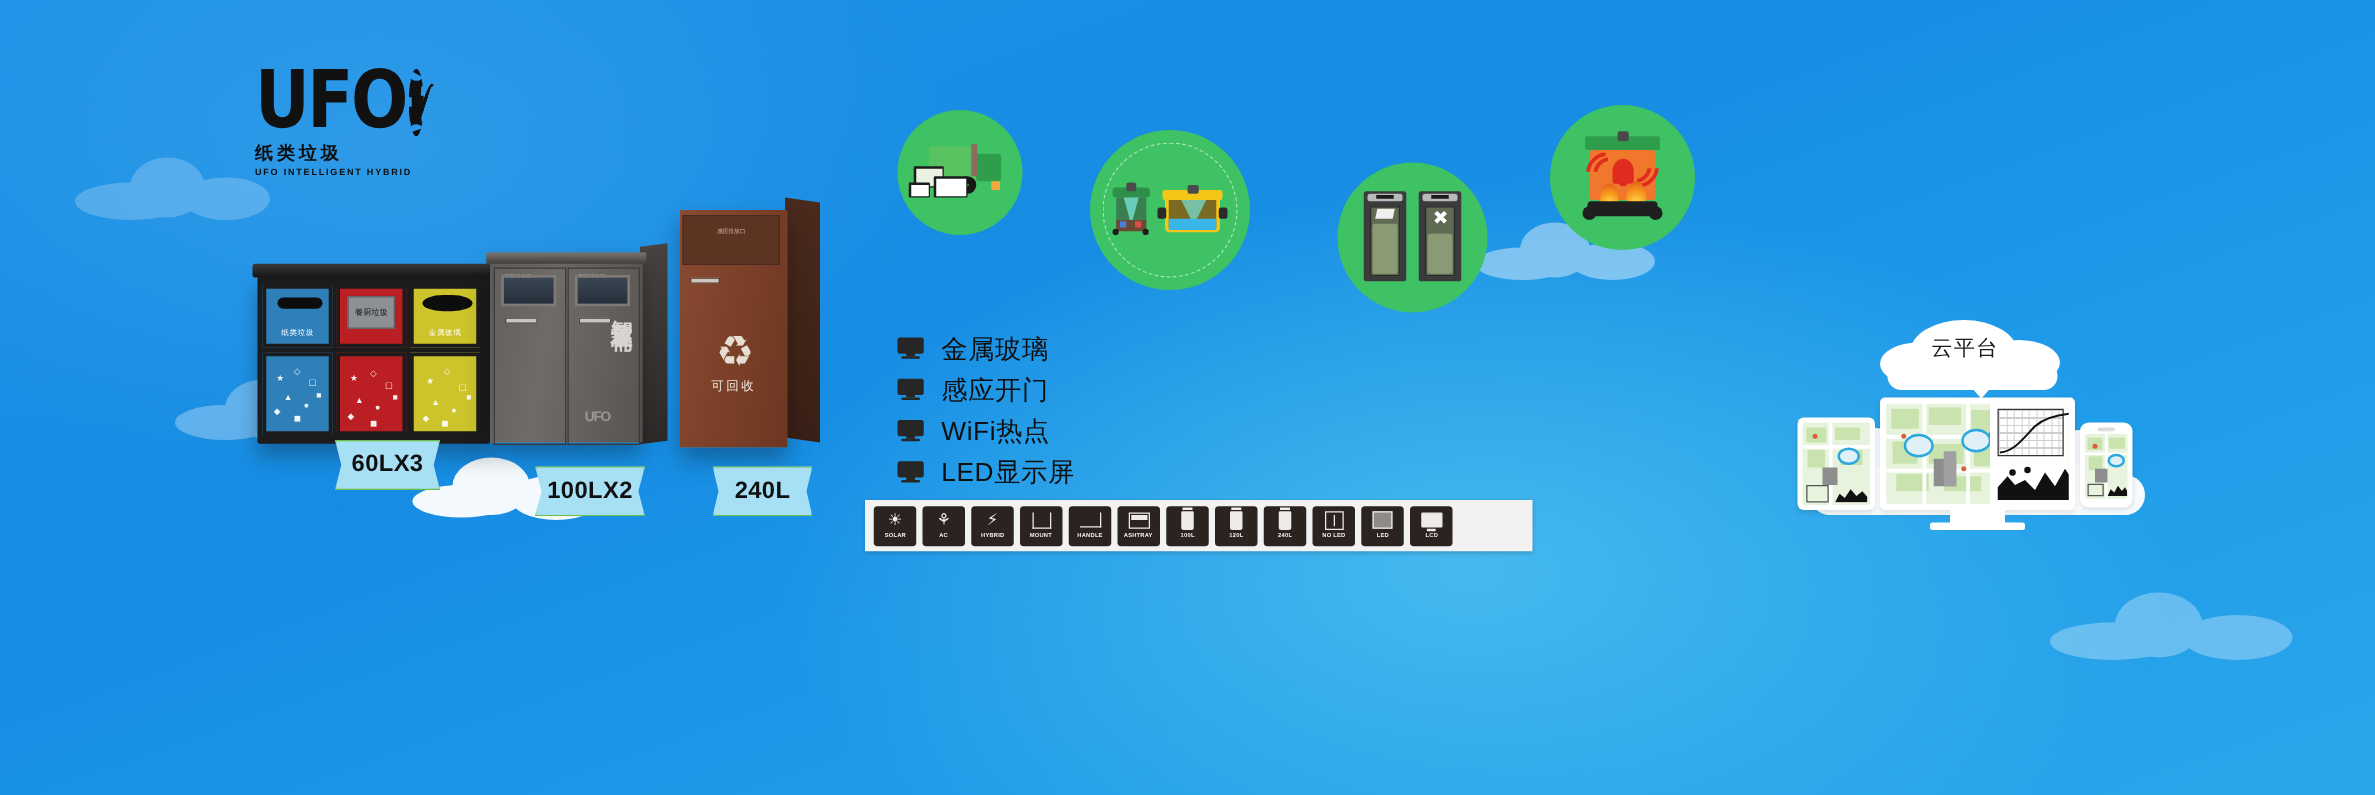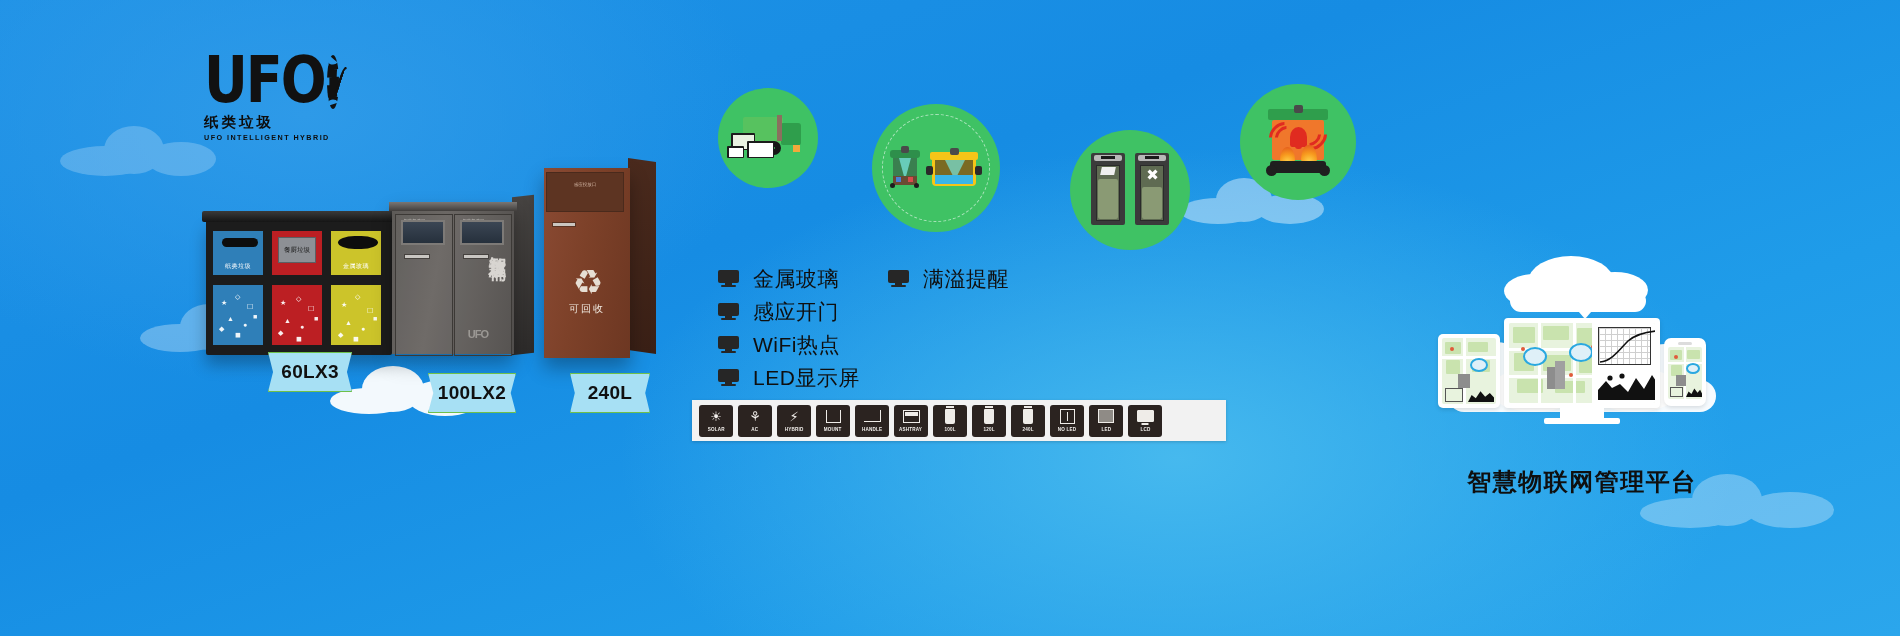--- a/index.html
+++ b/index.html
@@ -476,28 +476,20 @@
       <span class="monitor-icon">
           <span class="scr"></span>
           <span class="stand"></span>
           <span class="base"></span>
         </span>
       <span class="feat-label">LED显示屏</span>
     </div>
   </div>
 
   <div class="feat-col" id="feat-right">
-    <div class="feat-item">
-      <span class="monitor-icon">
-          <span class="scr"></span>
-          <span class="stand"></span>
-          <span class="base"></span>
-        </span>
-      <span class="feat-label">满溢提醒</span>
-    </div>
   </div>
 
   <div id="spec-strip">
 
     <div class="spec">
       <span class="glyph">☀</span>
       <span class="cap">SOLAR</span>
     </div>
     <div class="spec">
       <span class="glyph">⚘</span>
@@ -564,20 +556,21 @@
       <span class="cap">LCD</span>
     </div>
   </div>
 
   <div id="platform">
 
     <div class="pf-cloud" style="left:96px; top:6px;  width:86px; height:52px;"></div>
     <div class="pf-cloud" style="left:72px; top:24px; width:62px; height:34px;"></div>
     <div class="pf-cloud" style="left:150px; top:22px; width:66px; height:36px;"></div>
     <div class="pf-cloud" style="left:78px; top:40px; width:136px; height:22px; border-radius:11px;"></div>
+    <div id="pf-cloud-label">云平台</div>
 
     <div class="pf-arrow-stem"></div>
     <div class="pf-arrow"></div>
 
     <div class="pf-cloud" style="left:28px; top:92px; width:70px; height:50px; opacity:.96;"></div>
     <div class="pf-cloud" style="left:196px; top:94px; width:74px; height:52px; opacity:.96;"></div>
     <div class="pf-cloud" style="left:16px; top:130px; width:268px; height:32px; border-radius:16px; opacity:.96;"></div>
     <div class="pf-cloud" style="left:58px; top:118px; width:90px; height:44px; opacity:.96;"></div>
     <div class="pf-cloud" style="left:158px; top:118px; width:90px; height:44px; opacity:.96;"></div>
 
@@ -649,15 +642,14 @@
         <div class="pin" style="left:6px; top:8px;"></div>
         <div class="lens" style="left:18px; top:16px; width:14px; height:11px;"></div>
         <div class="bld" style="left:8px; top:28px; width:10px; height:11px; background:#8d8d8d;"></div>
         <div style="position:absolute; left:2px; bottom:2px; width:13px; height:10px; border:1px solid #555;"></div>
         <div style="position:absolute; left:18px; bottom:2px; width:16px; height:10px; background:#111;
                     clip-path: polygon(0 100%, 16% 44%, 34% 70%, 52% 16%, 72% 58%, 88% 28%, 100% 64%, 100% 100%);"></div>
       </div>
     </div>
   </div>
 
-  <div class="pf-caption">智慧物联网管理平台</div>
 
 </div>
 
 </body></html>

